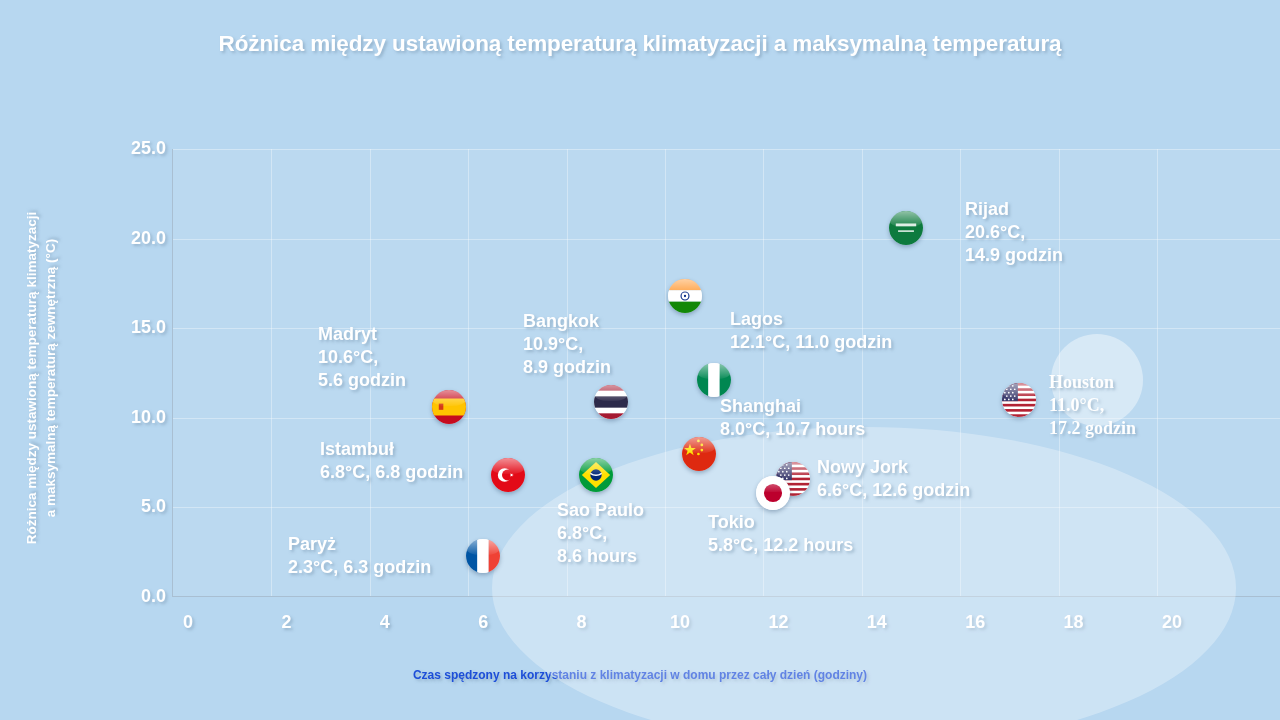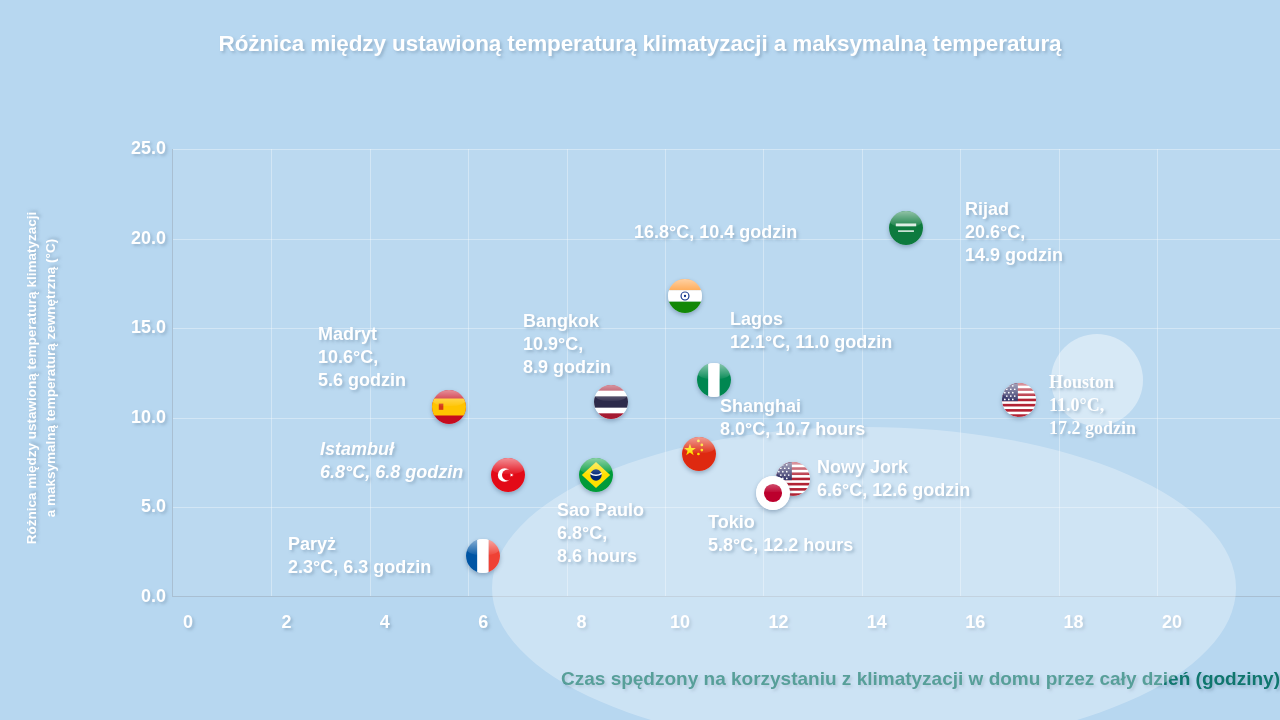--- a/index.html
+++ b/index.html
@@ -44,22 +44,22 @@
 
   
   #y-axis-title{
     position:absolute;left:-239px;top:359px;width:560px;
     transform:rotate(-90deg);
     color:#ffffff;font-size:13.5px;font-weight:bold;text-align:center;
     line-height:19px;
   }
   #y-axis-title .ln{display:block;}
   #x-axis-title{
-    position:absolute;left:0;top:668px;width:1280px;text-align:right;
-    color:#0f766e;font-size:19px;font-weight:bold;
+    position:absolute;left:0;top:668px;width:1280px;text-align:center;
+    color:#1d4ed8;font-size:12px;font-weight:bold;
   }
 
   
   .blob{
     position:absolute;border-radius:50%;
     background:rgba(255,255,255,0.30);
     pointer-events:none;
   }
   #cluster-main{left:319px;top:278px;width:744px;height:322px;}
   #cluster-riyadh{left:878px;top:185px;width:92px;height:92px;
@@ -292,25 +292,25 @@
         <svg viewBox="0 0 60 60" preserveAspectRatio="none">
           <rect width="20" height="60" fill="#0055a4"></rect>
           <rect x="20" width="20" height="60" fill="#ffffff"></rect>
           <rect x="40" width="20" height="60" fill="#ef4135"></rect>
         </svg>
         <span class="glare"></span>
       </div>
     </div>
   <div id="label-layer">
       <div class="plabel shadowtext" style="left: 792px; top: 49px;"><div>Rijad</div><div>20.6°C,</div><div>14.9 godzin</div></div>
-      <div class="plabel shadowtext" style="left: 461px; top: 72px;"><div>16.8°C, 10.4 godzin</div></div>
+      <div class="plabel shadowtext" style="left: 461px; top: 72px;"></div>
       <div class="plabel shadowtext" style="left: 557px; top: 159px;"><div>Lagos</div><div>12.1°C, 11.0 godzin</div></div>
       <div class="plabel shadowtext" style="left: 876px; top: 222px; font-family: Liberation Serif, serif;"><div>Houston</div><div>11.0°C,</div><div>17.2 godzin</div></div>
       <div class="plabel shadowtext" style="left: 350px; top: 161px;"><div>Bangkok</div><div>10.9°C,</div><div>8.9 godzin</div></div>
       <div class="plabel shadowtext" style="left: 145px; top: 174px;"><div>Madryt</div><div>10.6°C,</div><div>5.6 godzin</div></div>
       <div class="plabel shadowtext" style="left: 547px; top: 246px;"><div>Shanghai</div><div>8.0°C, 10.7 hours</div></div>
-      <div class="plabel shadowtext" style="left: 147px; top: 289px; font-style: italic;"><div>Istambuł</div><div>6.8°C, 6.8 godzin</div></div>
+      <div class="plabel shadowtext" style="left: 147px; top: 289px;"><div>Istambuł</div><div>6.8°C, 6.8 godzin</div></div>
       <div class="plabel shadowtext" style="left: 384px; top: 350px;"><div>Sao Paulo</div><div>6.8°C,</div><div>8.6 hours</div></div>
       <div class="plabel shadowtext" style="left: 644px; top: 307px;"><div>Nowy Jork</div><div>6.6°C, 12.6 godzin</div></div>
       <div class="plabel shadowtext" style="left: 535px; top: 362px;"><div>Tokio</div><div>5.8°C, 12.2 hours</div></div>
       <div class="plabel shadowtext" style="left: 115px; top: 384px;"><div>Paryż</div><div>2.3°C, 6.3 godzin</div></div>
     </div>
 </div>
 
 </body></html>

